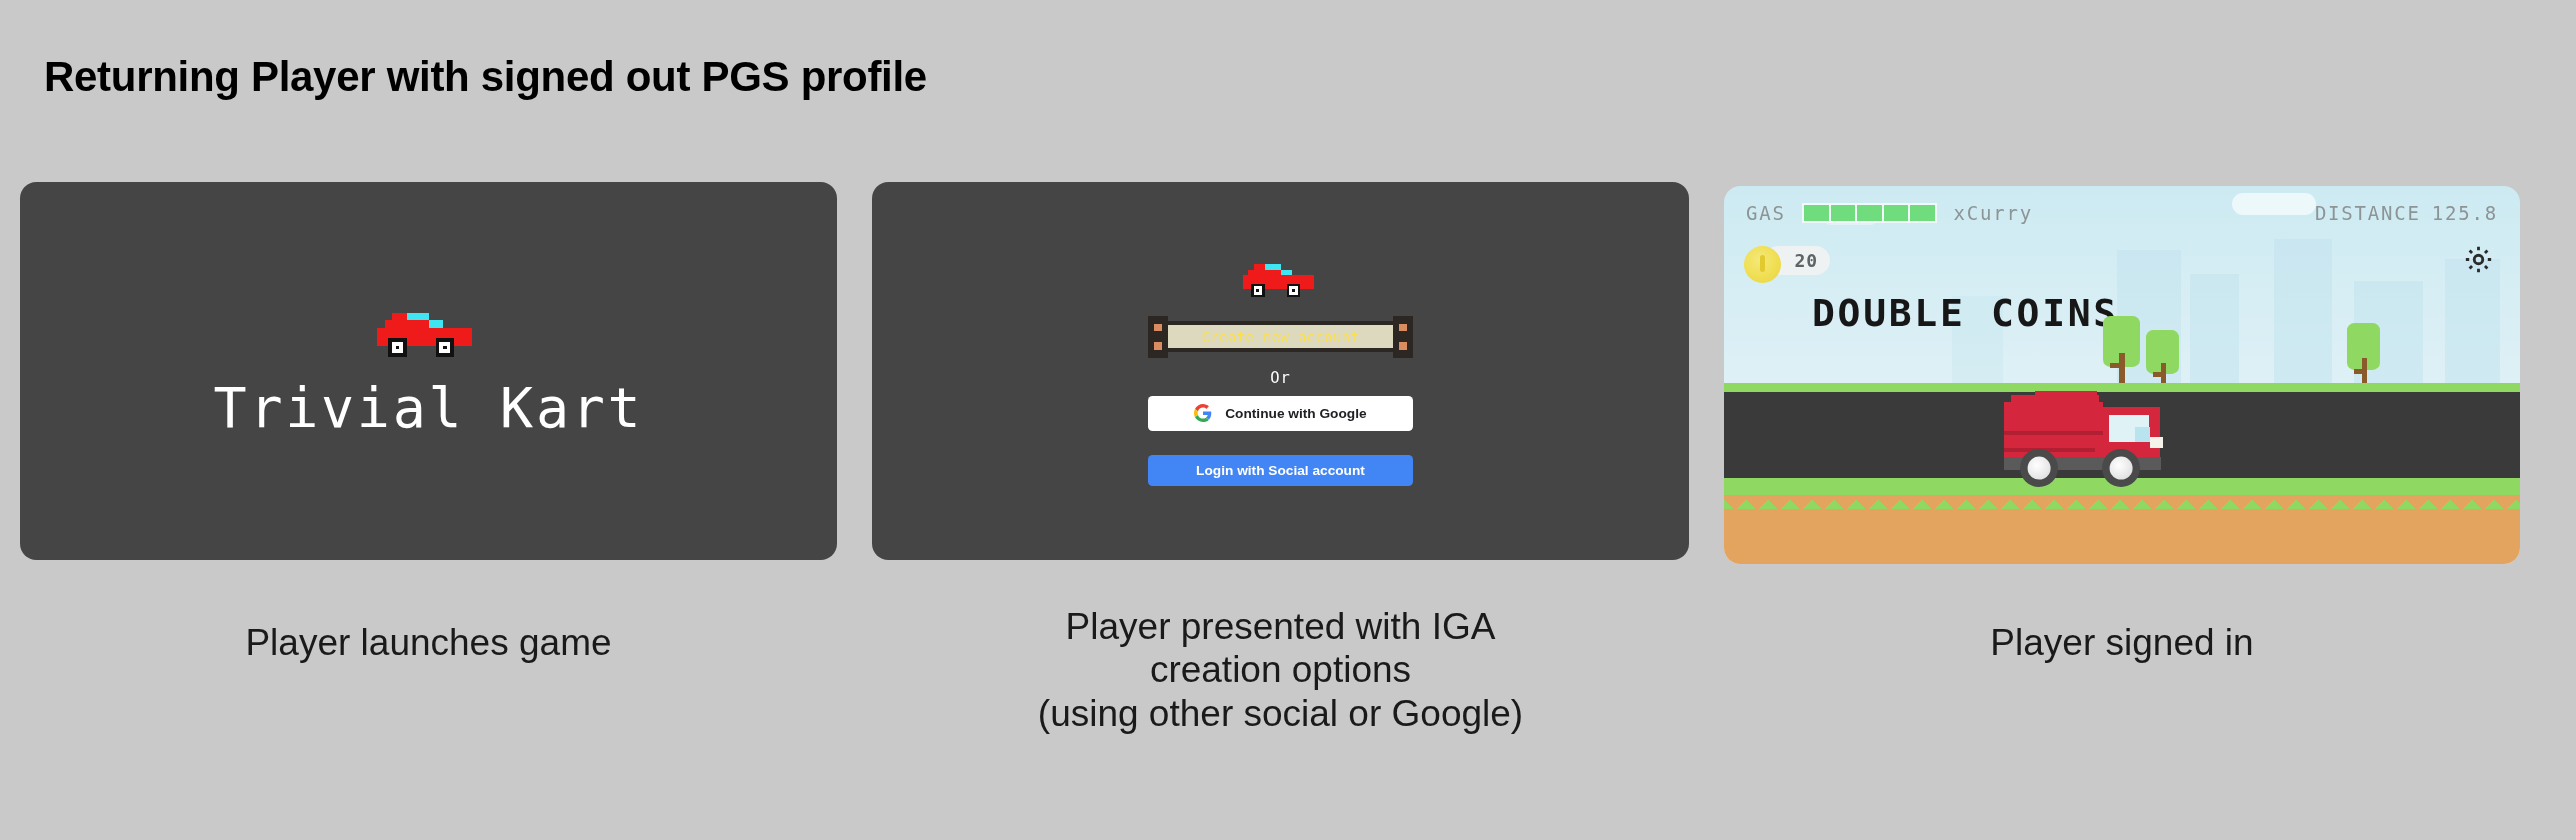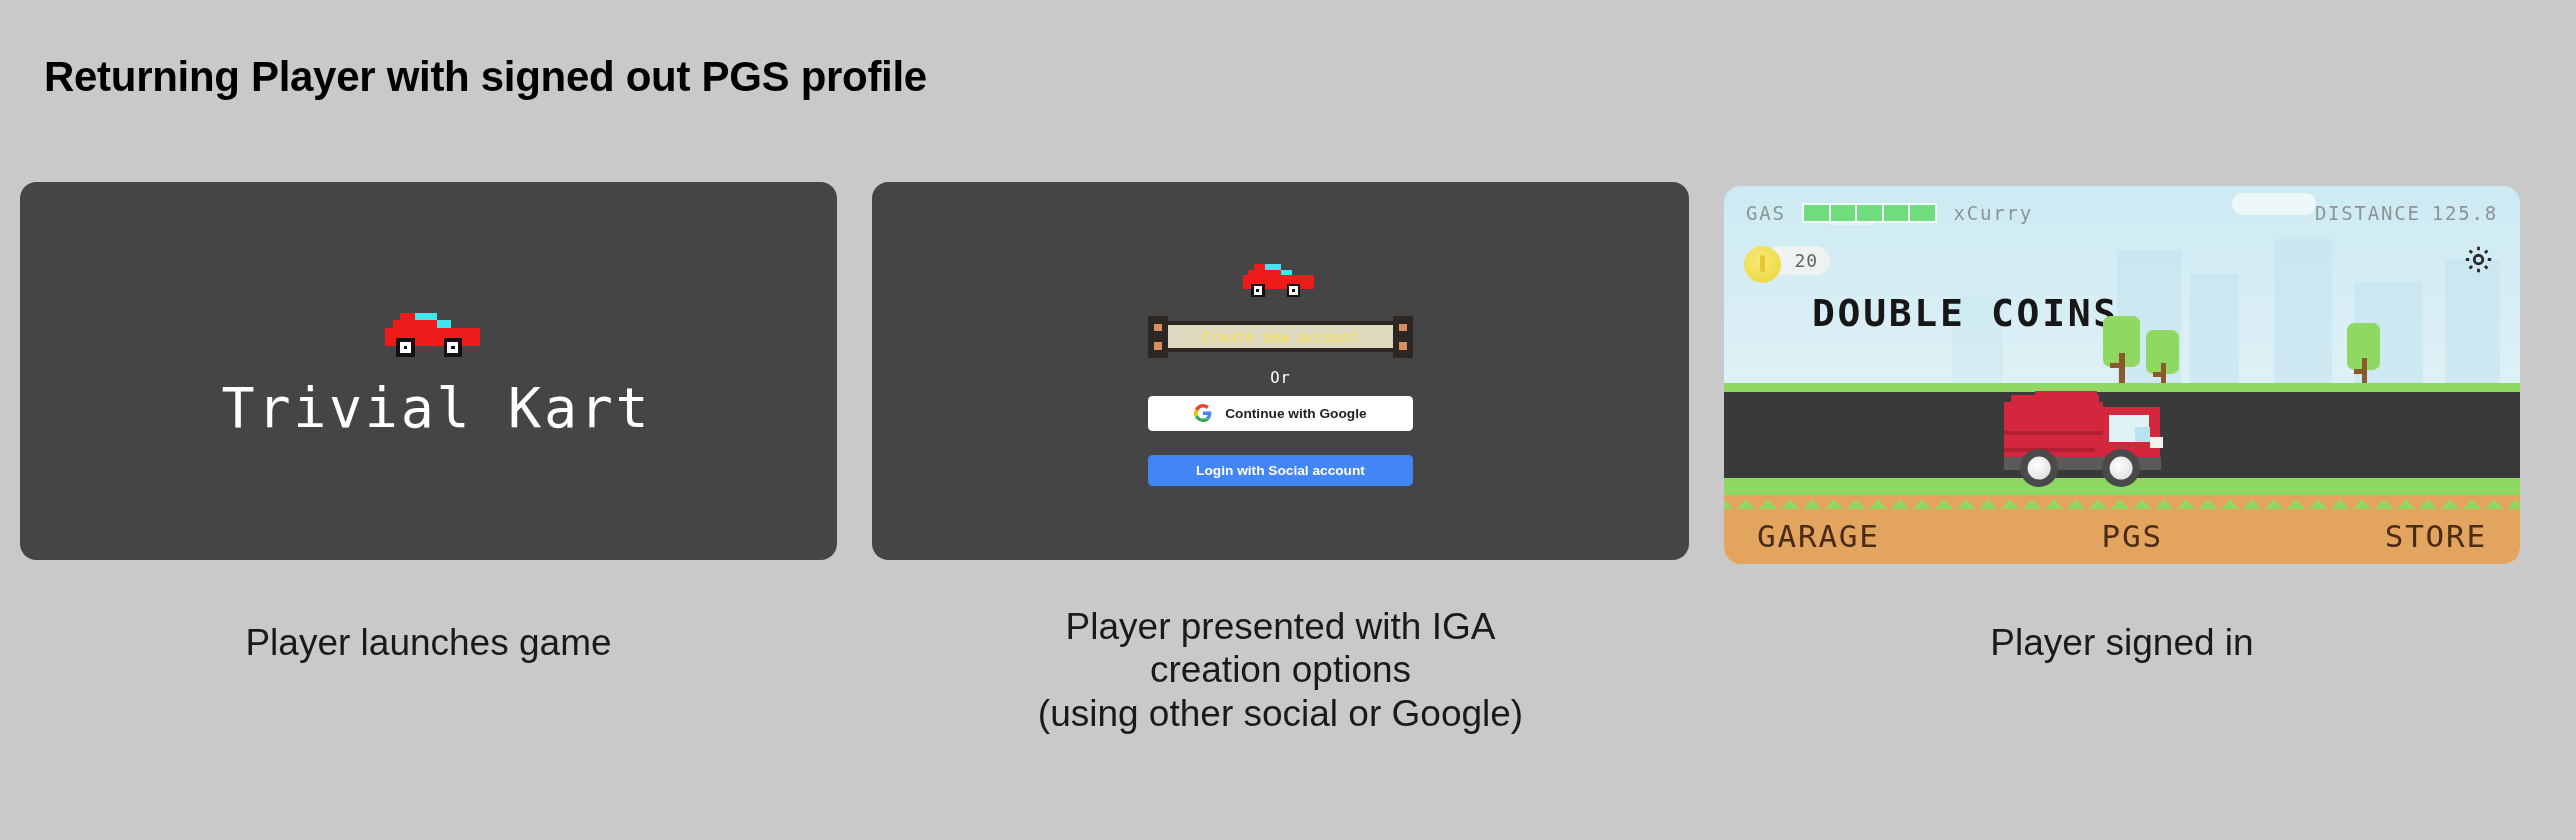--- a/index.html
+++ b/index.html
@@ -44,21 +44,21 @@
   }
   #caption-1 { left: 20px;  top: 621px; width: 817px; }
   #caption-2 { left: 872px; top: 605px; width: 817px; }
   #caption-3 { left: 1724px;top: 621px; width: 796px; }
 
   
   .pixel-car { position: relative; image-rendering: pixelated; }
 
   
   .splash {
-    position: absolute; left: 8px; top: 0; width: 100%; height: 100%;
+    position: absolute; left: 0; top: 0; width: 100%; height: 100%;
     display: flex; flex-direction: column;
     align-items: center; justify-content: center;
     gap: 12.8px;
   }
   .game-title {
     font-family: "DejaVu Sans Mono", monospace;
     font-size: 55px;
     color: #ffffff;
     letter-spacing: 2.7px;
     font-weight: normal;
@@ -196,21 +196,21 @@
     display: flex; align-items: center;
     height: 33px;
   }
   .coin-pill {
     position: absolute; left: 20px; top: 0;
     height: 29px; width: 66px;
     background: #eef2f3; border-radius: 14.6px;
     display: flex; align-items: center; justify-content: flex-end;
     padding-right: 12px;
     font-family: "DejaVu Sans Mono", monospace;
-    font-size: 18px; color: #5e6466; letter-spacing: 0.9px;
+    font-size: 18px; color: #5e6466; letter-spacing: 0.9px; font-weight: bold;
   }
   .coin-circle {
     position: absolute; left: 0; top: 0;
     width: 37px; height: 37px; border-radius: 50%;
     background: radial-gradient(circle at 42% 38%, #f5e97a 0%, #f0de52 55%, #e8d43f 100%);
     z-index: 2;
   }
   .coin-circle::after {
     content:""; position:absolute; left:15.5px; top:9px;
     width:5.5px; height:17.3px; border-radius:2.7px; background:#e2c92f;
@@ -424,27 +424,20 @@
         <div class="t-stripe" style="left:5.5px;  top:68px; width:91px;height:3.7px;"></div>
         <div class="t-chassis" style="left:5.5px;  top:77px; width:157px;height:12.8px;"></div>
         <div class="wheel" style="left:22px; top:69px;width:38px;height:38px;">
           <div class="hub"></div>
         </div>
         <div class="wheel" style="left:104px;top:69px;width:38px;height:38px;">
           <div class="hub"></div>
         </div>
       </div>
 
-      <div class="nav-row" style="top:325px;height:49px;padding:0 33px;">
-        <span class="nav-item">GARAGE</span>
-        <span style="flex:1"></span>
-        <span class="nav-item">PGS</span>
-        <span style="flex:1"></span>
-        <span class="nav-item">STORE</span>
-      </div>
 
     </div>
   </div>
 
   <div class="caption" id="caption-3">Player signed in</div>
 
 </div>
 
 
 </body></html>

